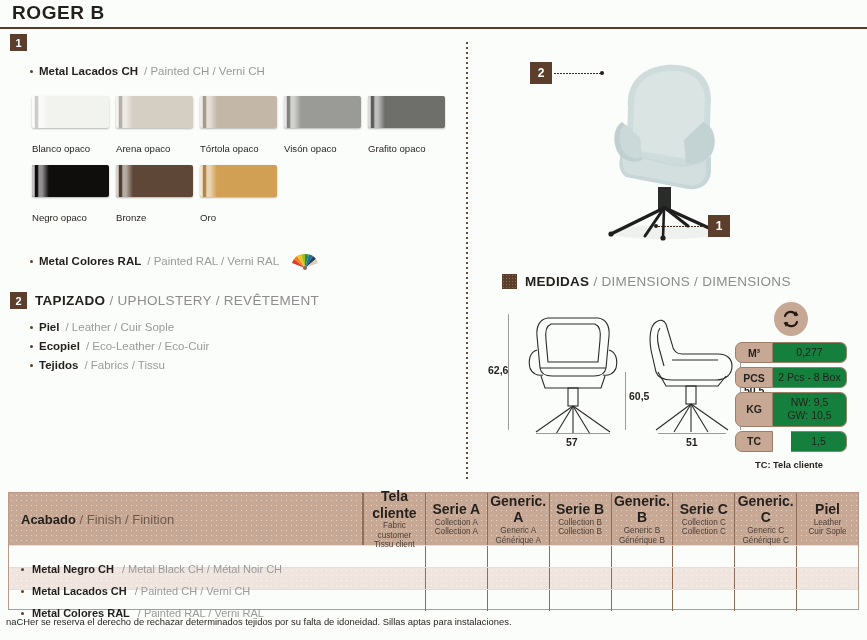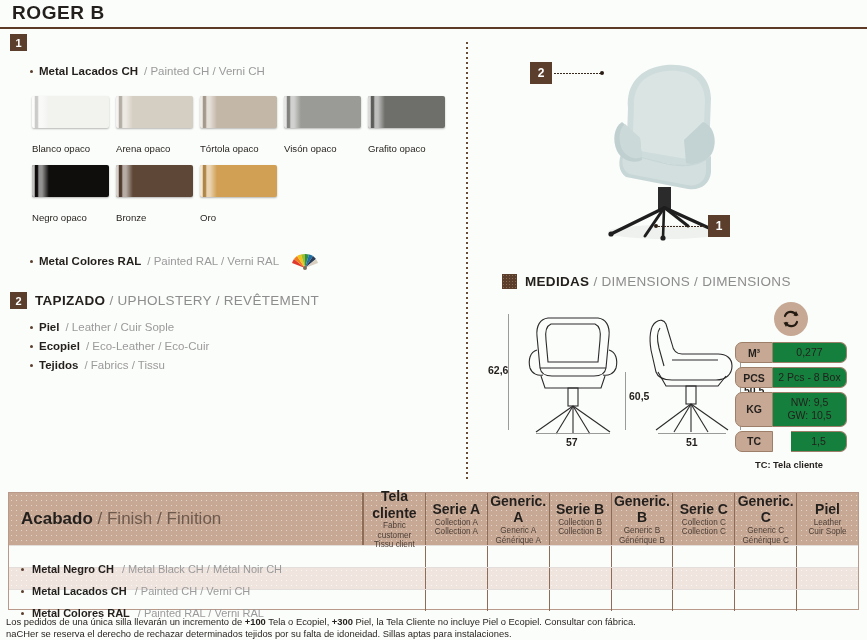--- a/index.html
+++ b/index.html
@@ -129,21 +129,21 @@
   
   #finish-table {
     position:absolute; left:8px; top:492px; width:851px; height:118px;
     border:1px solid #b9998a; background:#fbfdfa;
   }
   #ft-header { display:flex; height:52px; background:#c6a894;
     background-image:radial-gradient(rgba(255,255,255,.5) 0.7px, transparent 0.8px);
     background-size:5px 5px; }
   #ft-head-first {
     width:355px; display:flex; align-items:center; padding-left:12px;
-    font-size:17px; border-right:2px solid #8d6d58;
+    font-size:13px; border-right:2px solid #8d6d58;
   }
   #ft-head-first b { font-weight:bold; }
   #ft-head-first span { color:#6f5a4e; }
   .ft-col-head {
     flex:1; border-right:1px solid #8d6d58; text-align:center;
     display:flex; flex-direction:column; justify-content:center; line-height:1.18; padding:0 2px;
   }
   .ft-col-head:last-child { border-right:none; }
   .ft-ch-t { font-size:14px; font-weight:bold; color:#231f1c; }
   .ft-ch-s { font-size:8.2px; color:#4f4038; }
@@ -490,15 +490,14 @@
         <div class="ft-cell"></div>
         <div class="ft-cell"></div>
         <div class="ft-cell"></div>
         <div class="ft-cell"></div>
         <div class="ft-cell"></div>
       </div>
     </div>
 </div>
 
 <div id="footer">
-  <div><span>Los pedidos de una única silla llevarán un incremento de </span><b>+100</b><span> Tela o Ecopiel, </span><b>+300</b><span> Piel, la Tela Cliente no incluye Piel o Ecopiel. Consultar con fábrica.</span></div>
   <div>naCHer se reserva el derecho de rechazar determinados tejidos por su falta de idoneidad. Sillas aptas para instalaciones.</div>
 </div>
 
 </body></html>

